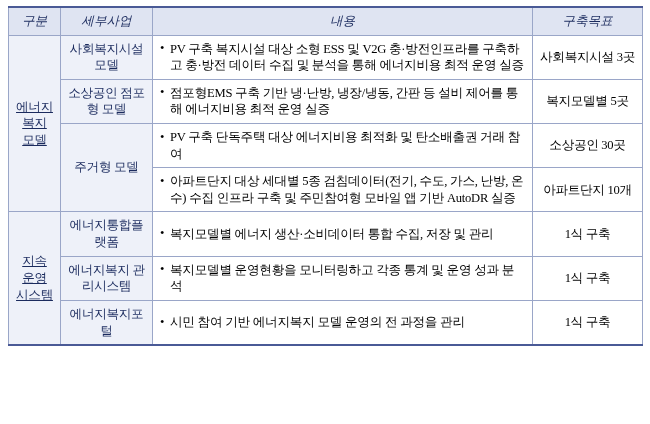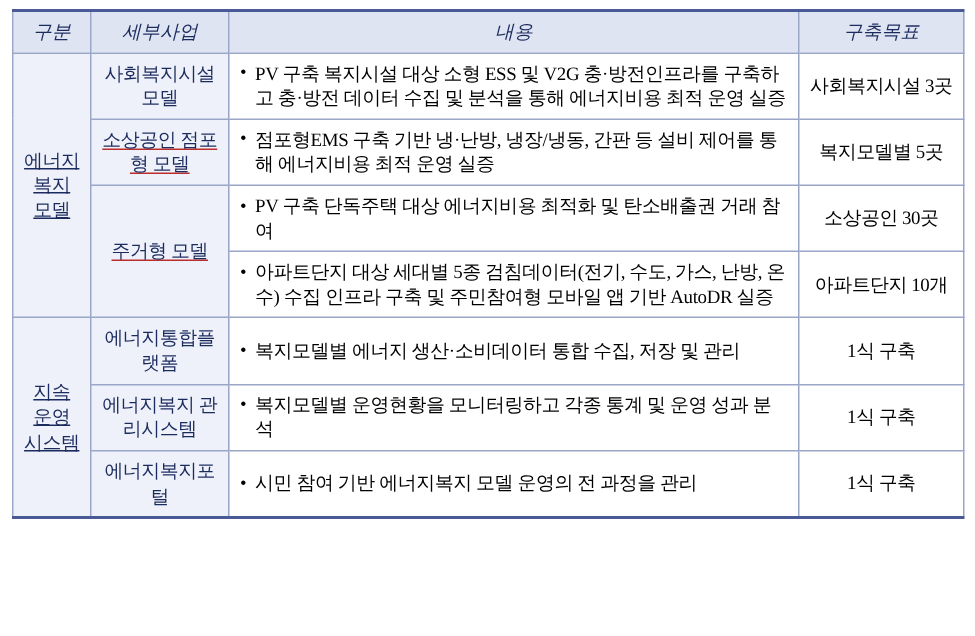--- a/index.html
+++ b/index.html
@@ -87,21 +87,20 @@
     text-indent: 0;
   }
   .bullet-line::before {
     content: "•";
     position: absolute;
     left: 1px;
     top: -0.5px;
   }
   .red-u {
     color: #000;
-    text-decoration: underline;
     text-decoration-color: #bb2d2d;
     text-underline-offset: 2px;
   }
   .w-col1 { width: 52px; }
   .w-col2 { width: 92px; }
   .w-col3 { width: 380px; }
   .w-col4 { width: 110px; }
 </style>
 </head>
 <body>

